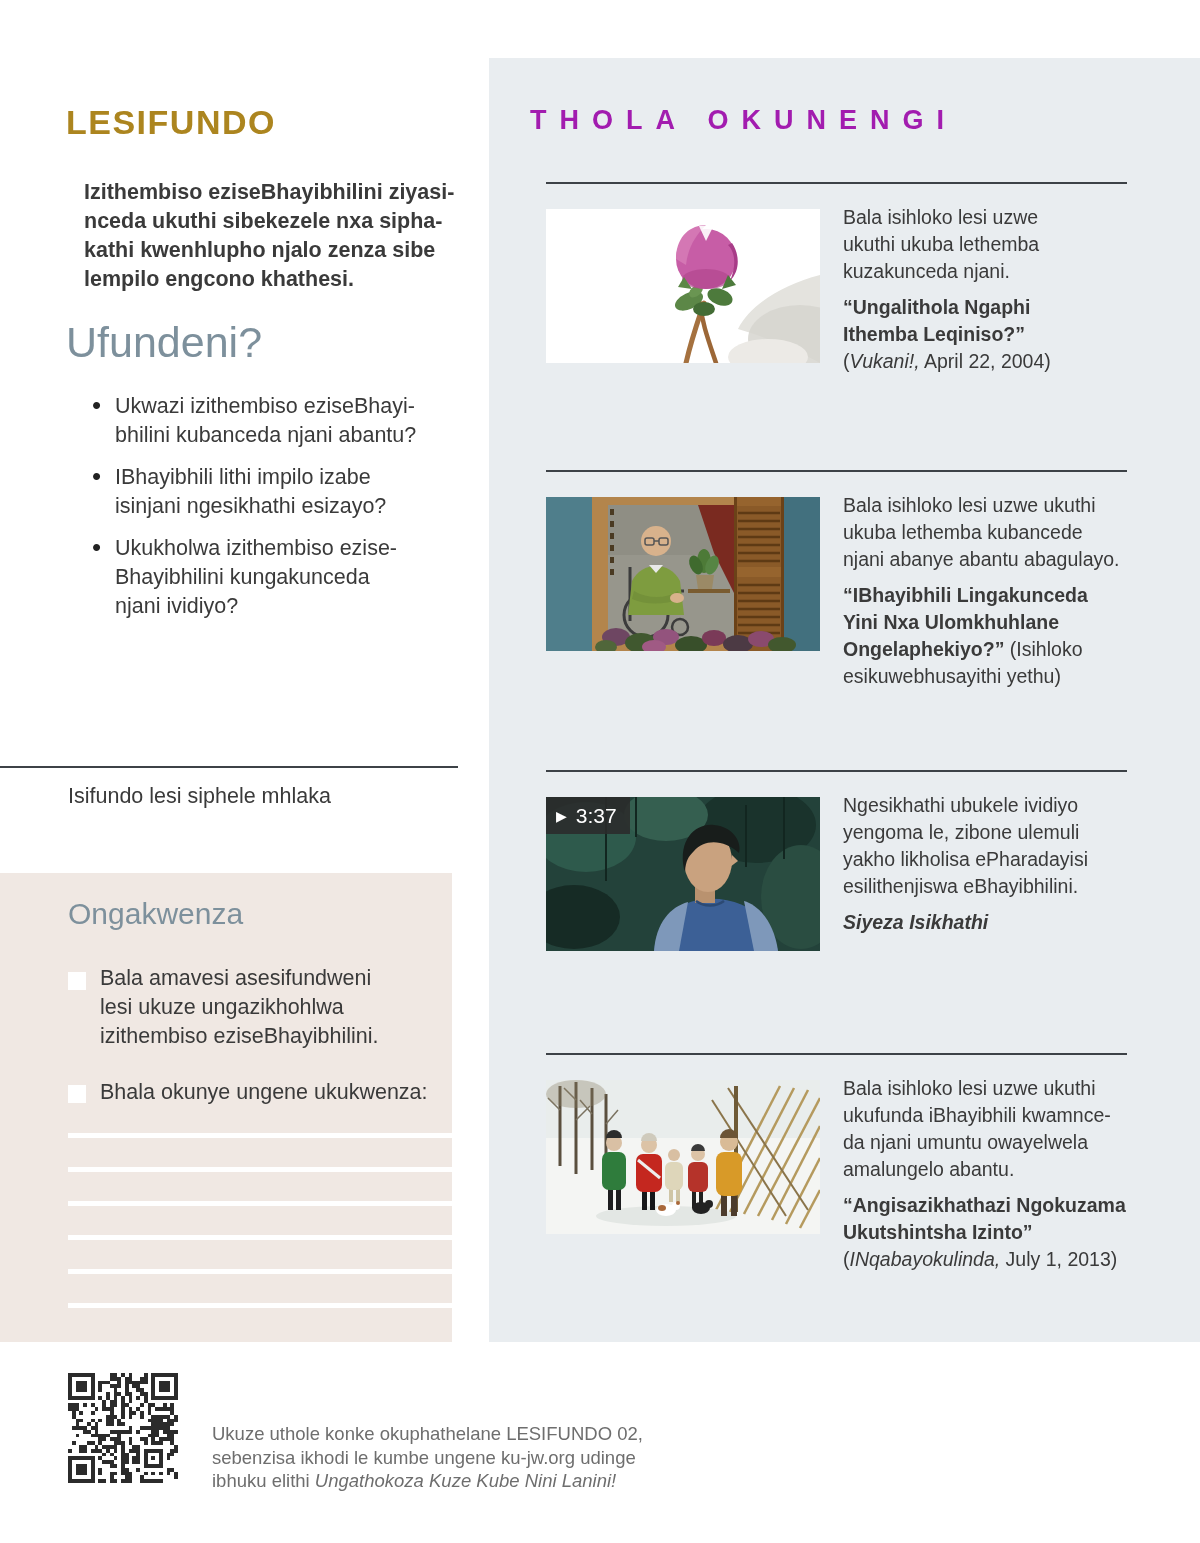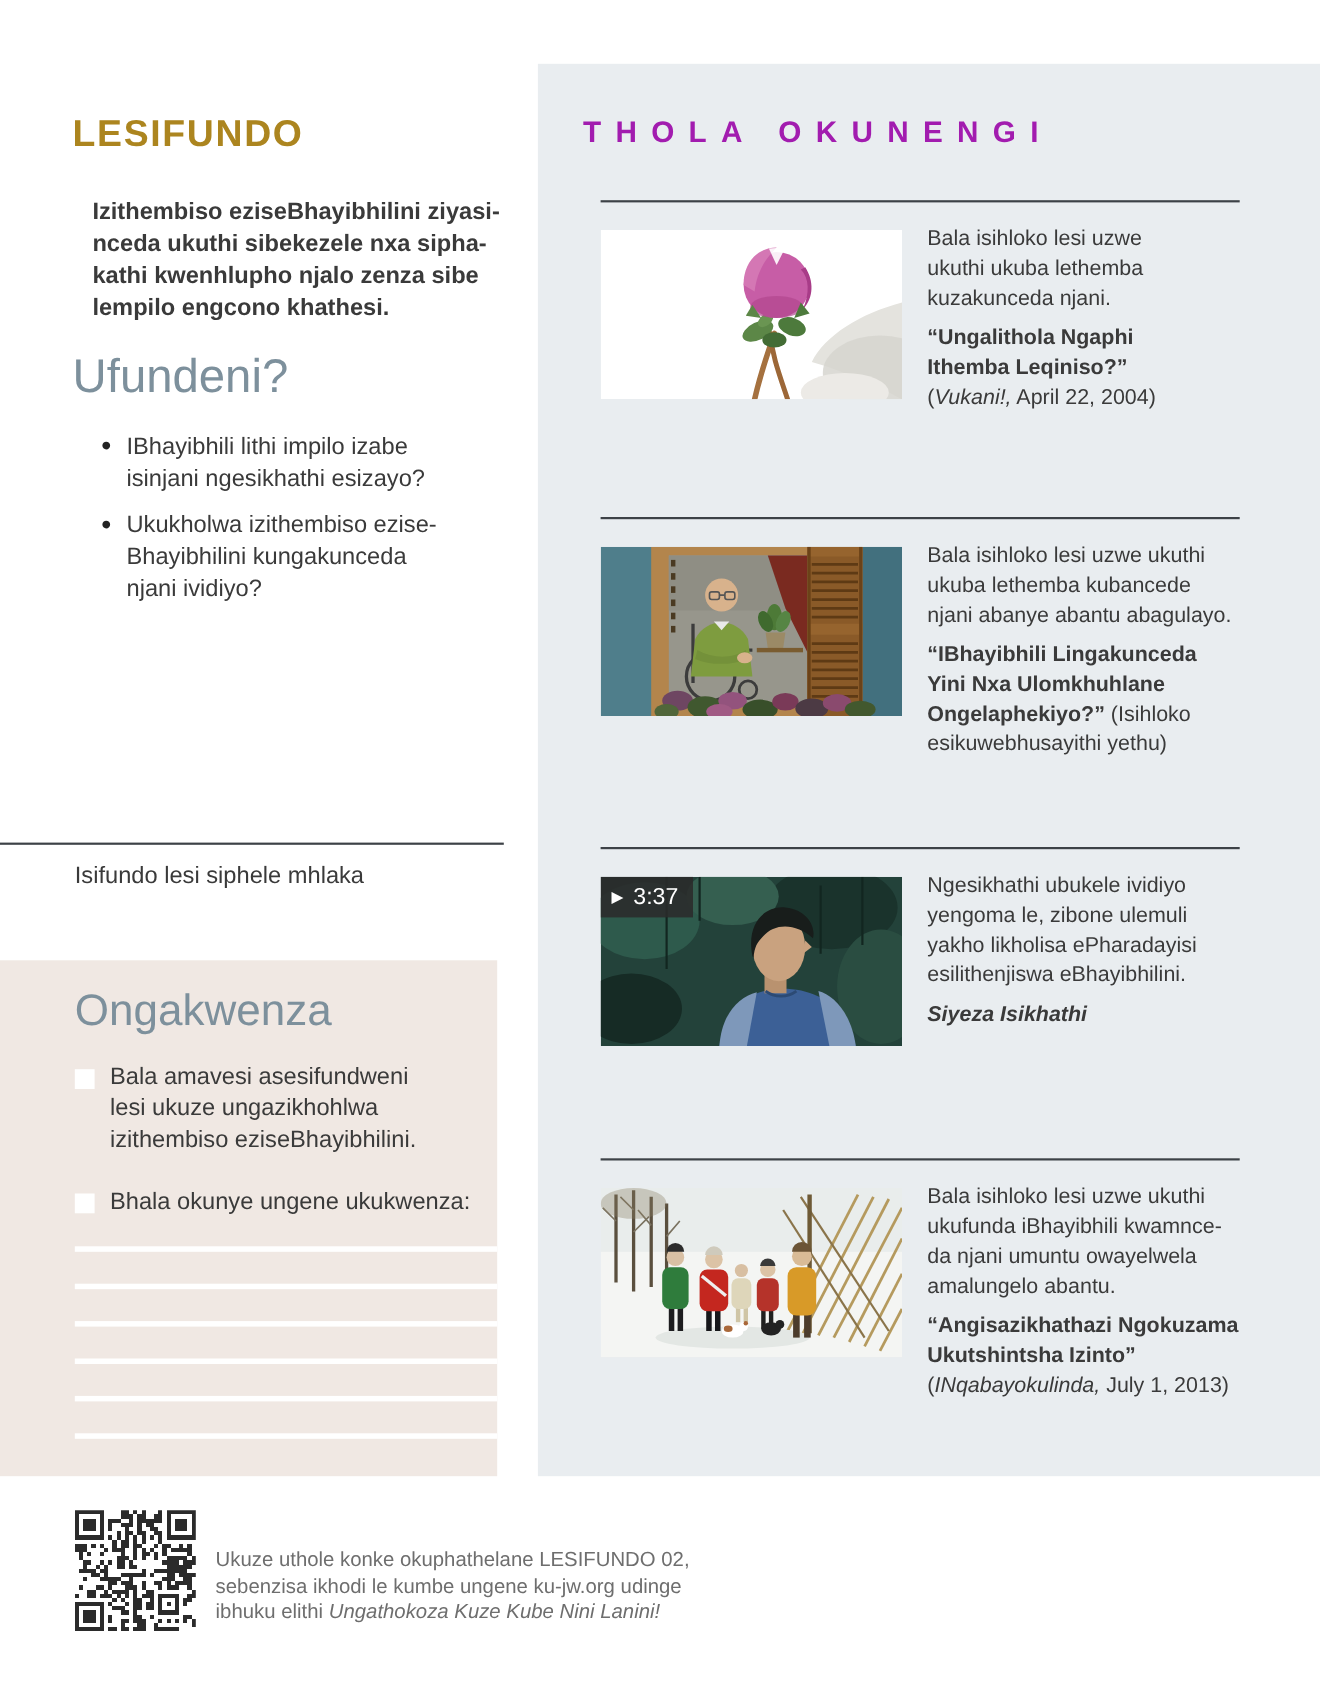--- a/index.html
+++ b/index.html
@@ -48,33 +48,35 @@
 <h1 class="abs gold-heading" style="left:66px;top:103px;margin:0;">LESIFUNDO</h1>
 
 <p class="abs body-text pre" style="left:68px;top:162px;width:410px;margin:16px;font-weight:bold;">Izithembiso eziseBhayibhilini ziyasi-
 nceda ukuthi sibekezele nxa sipha-
 kathi kwenhlupho njalo zenza sibe
 lempilo engcono khathesi.</p>
 
 <h2 class="abs slate-heading" style="left:66px;top:318px;margin:0;font-size:43px;">Ufundeni?</h2>
 
 <ul class="abs questions" style="left:68px;top:392px;">
+  <li class="pre">Ukwazi izithembiso eziseBhayi-
+bhilini kubanceda njani abantu?</li>
   <li class="pre">IBhayibhili lithi impilo izabe
 isinjani ngesikhathi esizayo?</li>
   <li class="pre">Ukukholwa izithembiso ezise-
 Bhayibhilini kungakunceda
 njani ividiyo?</li>
 </ul>
 
 <div class="abs rule-dark" style="left:0;top:766px;width:458px;"></div>
 
 <p class="abs body-text" style="left:68px;top:782px;margin:0;">Isifundo lesi siphele mhlaka</p>
 
 <section class="abs todo-box" style="left:0;top:873px;width:452px;height:469px;">
-  <h2 class="slate-heading" style="position:absolute;left:68px;top:24px;margin:0;font-size:40px;">Ongakwenza</h2>
+  <h2 class="slate-heading" style="position:absolute;left:68px;top:24px;margin:0;font-size:30px;">Ongakwenza</h2>
 
   <span class="checkbox" style="left:68px;top:99px;"></span>
   <span class="pre body-text" style="position:absolute;left:100px;top:91px;width:330px;">Bala amavesi asesifundweni
 lesi ukuze ungazikhohlwa
 izithembiso eziseBhayibhilini.</span>
 
   <span class="checkbox" style="left:68px;top:212px;"></span>
   <span class="pre body-text" style="position:absolute;left:100px;top:205px;width:340px;">Bhala okunye ungene ukukwenza:</span>
 
   <span class="write-line" style="left:68px;top:260px;width:384px;"></span>
@@ -328,15 +330,15 @@
         <rect x="24" y="2" width="3" height="3"></rect>
         <rect x="2" y="24" width="3" height="3"></rect>
       <rect x="20" y="20" width="5" height="5"></rect>
     </g>
     <rect x="21" y="21" width="3" height="3" fill="#ffffff"></rect>
     <rect x="22" y="22" width="1" height="1" fill="#2b2b2b"></rect>
     <path id="qr-modules" fill="#2b2b2b" d="M11 0h1v1h-1zM12 0h1v1h-1zM14 0h1v1h-1zM16 0h1v1h-1zM20 0h1v1h-1zM11 1h1v1h-1zM12 1h1v1h-1zM13 1h1v1h-1zM15 1h1v1h-1zM16 1h1v1h-1zM19 1h1v1h-1zM20 1h1v1h-1zM8 2h1v1h-1zM9 2h1v1h-1zM10 2h1v1h-1zM13 2h1v1h-1zM15 2h1v1h-1zM16 2h1v1h-1zM17 2h1v1h-1zM18 2h1v1h-1zM19 2h1v1h-1zM20 2h1v1h-1zM8 3h1v1h-1zM11 3h1v1h-1zM12 3h1v1h-1zM13 3h1v1h-1zM15 3h1v1h-1zM17 3h1v1h-1zM18 3h1v1h-1zM8 4h1v1h-1zM12 4h1v1h-1zM15 4h1v1h-1zM18 4h1v1h-1zM19 4h1v1h-1zM10 5h1v1h-1zM12 5h1v1h-1zM13 5h1v1h-1zM15 5h1v1h-1zM16 5h1v1h-1zM19 5h1v1h-1zM20 5h1v1h-1zM8 6h1v1h-1zM10 6h1v1h-1zM12 6h1v1h-1zM14 6h1v1h-1zM16 6h1v1h-1zM18 6h1v1h-1zM20 6h1v1h-1zM9 7h1v1h-1zM11 7h1v1h-1zM12 7h1v1h-1zM14 7h1v1h-1zM16 7h1v1h-1zM20 7h1v1h-1zM0 8h1v1h-1zM1 8h1v1h-1zM2 8h1v1h-1zM4 8h1v1h-1zM6 8h1v1h-1zM9 8h1v1h-1zM11 8h1v1h-1zM12 8h1v1h-1zM14 8h1v1h-1zM15 8h1v1h-1zM19 8h1v1h-1zM21 8h1v1h-1zM22 8h1v1h-1zM25 8h1v1h-1zM27 8h1v1h-1zM0 9h1v1h-1zM1 9h1v1h-1zM2 9h1v1h-1zM7 9h1v1h-1zM9 9h1v1h-1zM10 9h1v1h-1zM11 9h1v1h-1zM14 9h1v1h-1zM16 9h1v1h-1zM18 9h1v1h-1zM21 9h1v1h-1zM23 9h1v1h-1zM24 9h1v1h-1zM25 9h1v1h-1zM26 9h1v1h-1zM27 9h1v1h-1zM1 10h1v1h-1zM3 10h1v1h-1zM6 10h1v1h-1zM11 10h1v1h-1zM14 10h1v1h-1zM16 10h1v1h-1zM17 10h1v1h-1zM19 10h1v1h-1zM21 10h1v1h-1zM27 10h1v1h-1zM1 11h1v1h-1zM10 11h1v1h-1zM11 11h1v1h-1zM12 11h1v1h-1zM14 11h1v1h-1zM16 11h1v1h-1zM19 11h1v1h-1zM22 11h1v1h-1zM23 11h1v1h-1zM24 11h1v1h-1zM25 11h1v1h-1zM26 11h1v1h-1zM28 11h1v1h-1zM2 12h1v1h-1zM3 12h1v1h-1zM6 12h1v1h-1zM8 12h1v1h-1zM10 12h1v1h-1zM11 12h1v1h-1zM13 12h1v1h-1zM21 12h1v1h-1zM22 12h1v1h-1zM23 12h1v1h-1zM24 12h1v1h-1zM26 12h1v1h-1zM27 12h1v1h-1zM28 12h1v1h-1zM2 13h1v1h-1zM5 13h1v1h-1zM7 13h1v1h-1zM10 13h1v1h-1zM11 13h1v1h-1zM13 13h1v1h-1zM14 13h1v1h-1zM22 13h1v1h-1zM23 13h1v1h-1zM24 13h1v1h-1zM25 13h1v1h-1zM26 13h1v1h-1zM27 13h1v1h-1zM1 14h1v1h-1zM2 14h1v1h-1zM3 14h1v1h-1zM4 14h1v1h-1zM6 14h1v1h-1zM7 14h1v1h-1zM16 14h1v1h-1zM19 14h1v1h-1zM20 14h1v1h-1zM21 14h1v1h-1zM22 14h1v1h-1zM23 14h1v1h-1zM24 14h1v1h-1zM25 14h1v1h-1zM26 14h1v1h-1zM4 15h1v1h-1zM5 15h1v1h-1zM7 15h1v1h-1zM11 15h1v1h-1zM12 15h1v1h-1zM13 15h1v1h-1zM14 15h1v1h-1zM15 15h1v1h-1zM16 15h1v1h-1zM18 15h1v1h-1zM22 15h1v1h-1zM23 15h1v1h-1zM25 15h1v1h-1zM26 15h1v1h-1zM27 15h1v1h-1zM28 15h1v1h-1zM2 16h1v1h-1zM6 16h1v1h-1zM7 16h1v1h-1zM8 16h1v1h-1zM9 16h1v1h-1zM10 16h1v1h-1zM13 16h1v1h-1zM21 16h1v1h-1zM22 16h1v1h-1zM23 16h1v1h-1zM26 16h1v1h-1zM27 16h1v1h-1zM8 17h1v1h-1zM9 17h1v1h-1zM11 17h1v1h-1zM12 17h1v1h-1zM13 17h1v1h-1zM16 17h1v1h-1zM19 17h1v1h-1zM20 17h1v1h-1zM22 17h1v1h-1zM24 17h1v1h-1zM25 17h1v1h-1zM26 17h1v1h-1zM27 17h1v1h-1zM1 18h1v1h-1zM5 18h1v1h-1zM6 18h1v1h-1zM8 18h1v1h-1zM12 18h1v1h-1zM13 18h1v1h-1zM14 18h1v1h-1zM16 18h1v1h-1zM20 18h1v1h-1zM22 18h1v1h-1zM23 18h1v1h-1zM24 18h1v1h-1zM27 18h1v1h-1zM3 19h1v1h-1zM4 19h1v1h-1zM7 19h1v1h-1zM9 19h1v1h-1zM10 19h1v1h-1zM11 19h1v1h-1zM12 19h1v1h-1zM14 19h1v1h-1zM17 19h1v1h-1zM18 19h1v1h-1zM28 19h1v1h-1zM0 20h1v1h-1zM3 20h1v1h-1zM4 20h1v1h-1zM6 20h1v1h-1zM7 20h1v1h-1zM8 20h1v1h-1zM10 20h1v1h-1zM12 20h1v1h-1zM14 20h1v1h-1zM16 20h1v1h-1zM17 20h1v1h-1zM18 20h1v1h-1zM27 20h1v1h-1zM28 20h1v1h-1zM9 21h1v1h-1zM11 21h1v1h-1zM14 21h1v1h-1zM15 21h1v1h-1zM18 21h1v1h-1zM26 21h1v1h-1zM27 21h1v1h-1zM8 22h1v1h-1zM12 22h1v1h-1zM14 22h1v1h-1zM15 22h1v1h-1zM17 22h1v1h-1zM18 22h1v1h-1zM26 22h1v1h-1zM9 23h1v1h-1zM10 23h1v1h-1zM11 23h1v1h-1zM14 23h1v1h-1zM15 23h1v1h-1zM17 23h1v1h-1zM18 23h1v1h-1zM11 24h1v1h-1zM12 24h1v1h-1zM14 24h1v1h-1zM8 25h1v1h-1zM14 25h1v1h-1zM15 25h1v1h-1zM18 25h1v1h-1zM26 25h1v1h-1zM27 25h1v1h-1zM8 26h1v1h-1zM11 26h1v1h-1zM12 26h1v1h-1zM14 26h1v1h-1zM15 26h1v1h-1zM16 26h1v1h-1zM20 26h1v1h-1zM22 26h1v1h-1zM24 26h1v1h-1zM26 26h1v1h-1zM28 26h1v1h-1zM11 27h1v1h-1zM15 27h1v1h-1zM16 27h1v1h-1zM19 27h1v1h-1zM28 27h1v1h-1zM8 28h1v1h-1zM9 28h1v1h-1zM11 28h1v1h-1zM12 28h1v1h-1zM14 28h1v1h-1zM15 28h1v1h-1zM16 28h1v1h-1zM19 28h1v1h-1zM20 28h1v1h-1zM21 28h1v1h-1zM22 28h1v1h-1zM23 28h1v1h-1zM24 28h1v1h-1z"></path>
   </svg>
 </div>
 
-<p class="abs footer-text pre" style="left:196px;top:1406px;margin:0;"><span>Ukuze uthole konke okuphathelane LESIFUNDO 02,
+<p class="abs footer-text pre" style="left:196px;top:1406px;margin:16px;"><span>Ukuze uthole konke okuphathelane LESIFUNDO 02,
 sebenzisa ikhodi le kumbe ungene ku-jw.org udinge
 ibhuku elithi </span><em>Ungathokoza Kuze Kube Nini Lanini!</em></p>
 
 </body></html>

